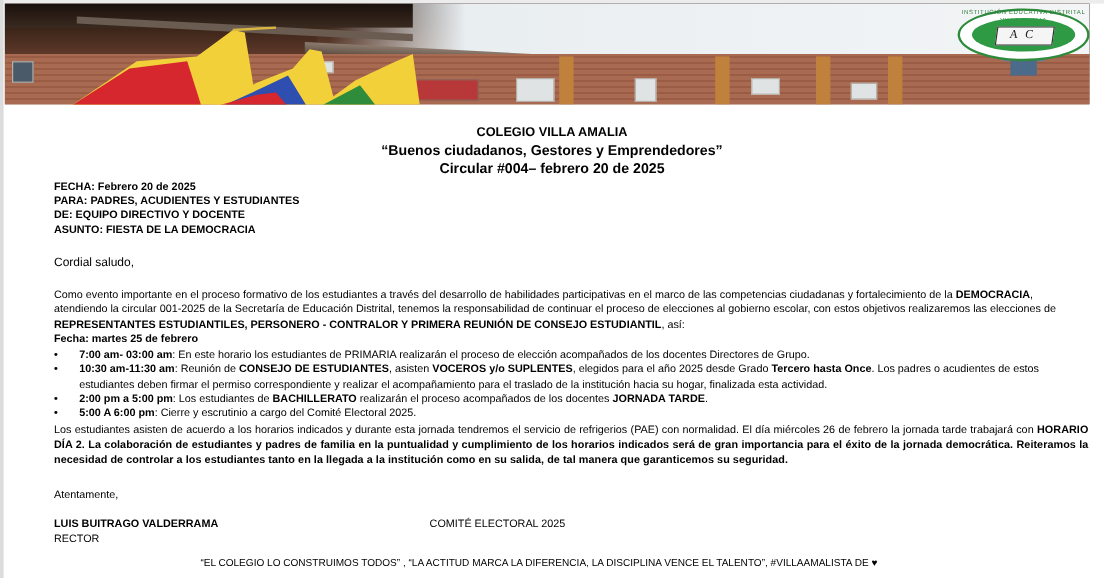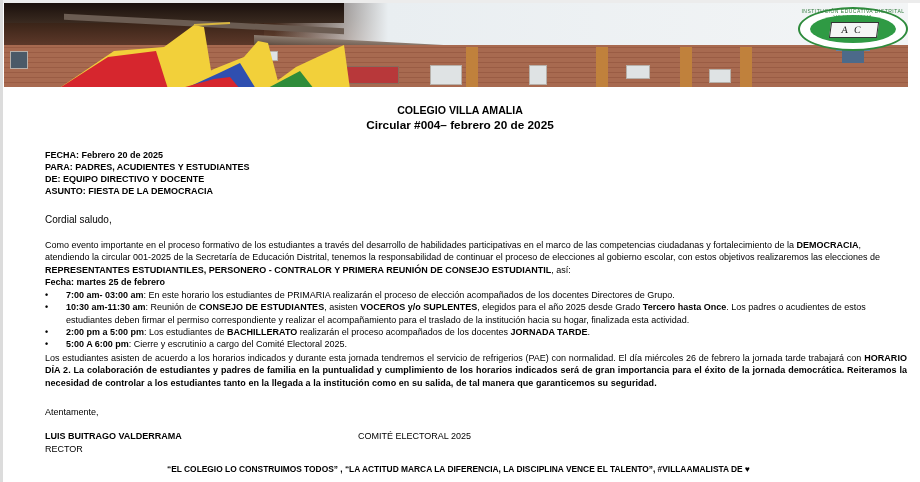--- a/index.html
+++ b/index.html
@@ -70,21 +70,21 @@
   .para b { font-weight:bold; }
   .bullets { position:absolute; left:45px; top:277px; width:862px; font-size:9px; line-height:12.3px; margin:0; padding:0; list-style:none; }
   .bullets li { position:relative; padding-left:21px; }
   .bullets li .dot { position:absolute; left:0; top:0; font-weight:bold; }
   .closing { position:absolute; left:45px; top:340px; width:862px; font-size:9px; line-height:12.3px; text-align:justify; }
   .closing .bold-part { font-weight:bold; letter-spacing:0.05px; }
   .att { position:absolute; left:45px; top:395px; font-size:9px; }
   .sig-name { position:absolute; left:45px; top:419px; font-size:9px; font-weight:bold; }
   .sig-role { position:absolute; left:45px; top:432px; font-size:9px; font-weight:normal; }
   .sig-committee { position:absolute; left:358px; top:419px; font-size:9px; font-weight:normal; }
-  .footer-motto { position:absolute; left:167px; top:452px; font-size:8.4px; font-weight:bold; white-space:nowrap; }
+  .footer-motto { position:absolute; left:167px; top:452px; font-size:8.4px; font-weight:normal; white-space:nowrap; }
 </style>
 </head>
 <body>
 
 <div class="frame-top"></div>
 <div class="frame-left"></div>
 
 <div class="banner">
   <div class="brick-upper"></div>
   <div class="sky"></div>
@@ -123,20 +123,21 @@
   <div class="logo">
     <div class="logo-ring-text">INSTITUCIÓN EDUCATIVA DISTRITAL VILLA AMALIA</div>
     <div class="logo-inner"></div>
     <div class="logo-book">AC</div>
   </div>
 </div>
 
 <div class="doc">
   <div class="header-block">
     <div class="h-line school">COLEGIO VILLA AMALIA</div>
+    <div class="h-line motto">“Buenos ciudadanos, Gestores y Emprendedores”</div>
     <div class="h-line circular">Circular #004– febrero 20 de 2025</div>
   </div>
 
   <div class="meta">
     <div>FECHA: Febrero 20 de 2025</div>
     <div>PARA: PADRES, ACUDIENTES Y ESTUDIANTES</div>
     <div>DE: EQUIPO DIRECTIVO Y DOCENTE</div>
     <div>ASUNTO: FIESTA DE LA DEMOCRACIA</div>
   </div>
 

